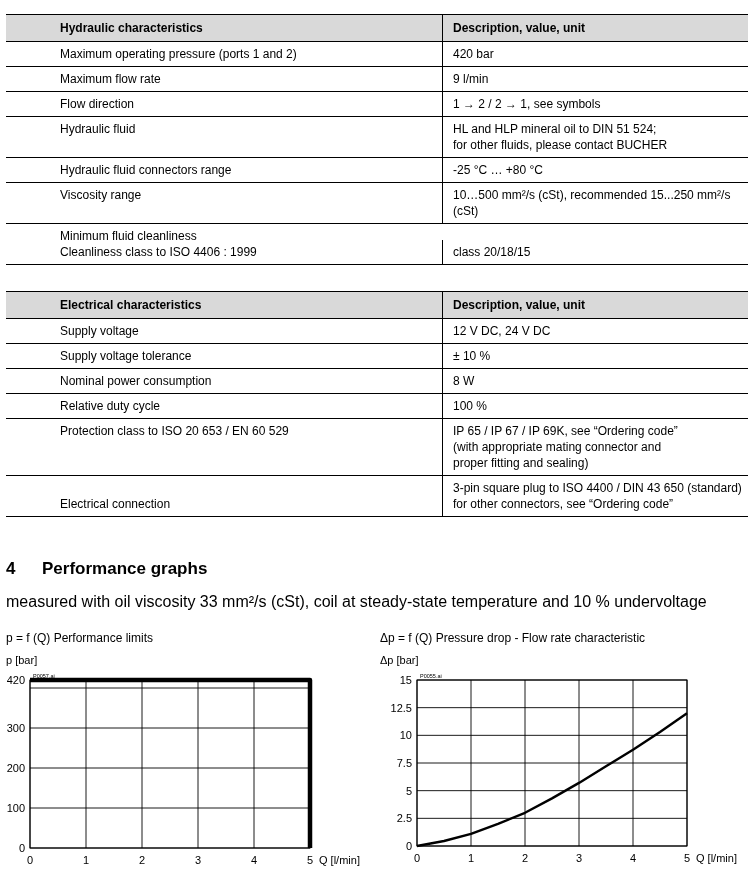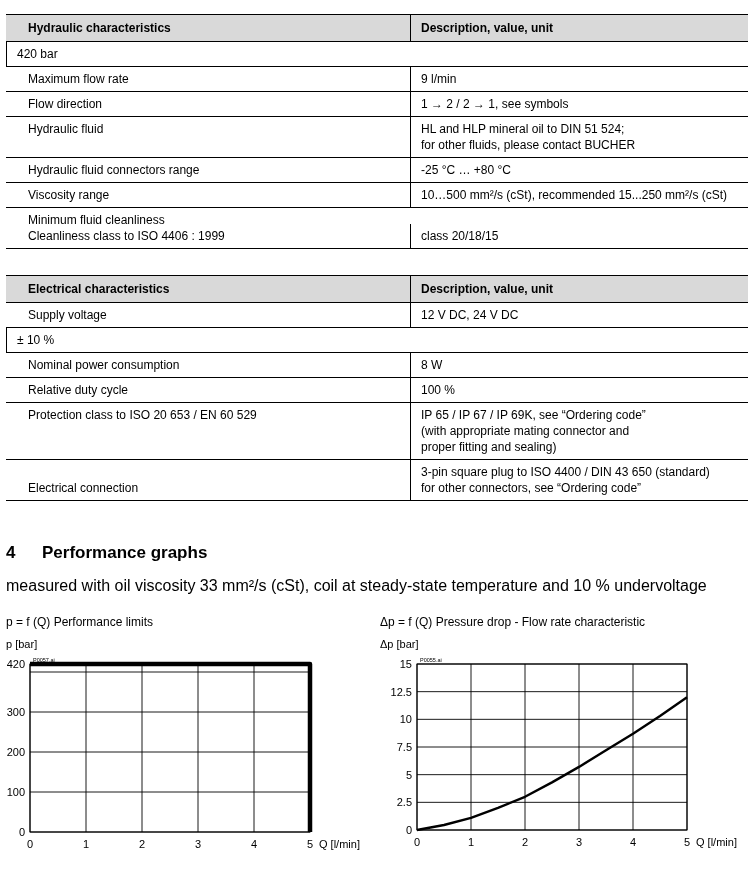--- a/index.html
+++ b/index.html
@@ -4,21 +4,21 @@
 <style>
   html,body{margin:0;padding:0;background:#fff;}
   .page{width:754px;height:870px;background:#ffffff;position:relative;overflow:hidden;
         font-family:"Liberation Sans",sans-serif;color:#000;}
   .dtable{margin:0 6px;width:742px;font-size:12px;border-top:1.5px solid #000;border-bottom:1.5px solid #000;}
   .t1{margin-top:14px;}
   .t2{margin-top:26px;}
   .trow{display:flex;border-bottom:1px solid #000;}
   .trow:last-child{border-bottom:none;align-items:flex-end;}
   .thead{background:#d9d9d9;font-weight:bold;}
-  .c1{width:360px;padding:4px 22px;line-height:16px;white-space:pre-line;}
+  .c1{width:360px;padding:4px 22px;line-height:16px;white-space:pre-line;margin-left:32px;}
   .c2{flex:1;border-left:1px solid #000;padding:4px 6px 4px 10px;line-height:16px;white-space:pre-line;}
   .thead .c1,.thead .c2{padding-top:5px;padding-bottom:5px;}
   .section-heading{margin:42px 0 0 6px;font-size:17px;font-weight:bold;display:flex;}
   .section-number{width:36px;}
   .note{margin:14px 0 0 6px;font-size:16px;}
   .charts{display:flex;margin:20px 0 0 6px;}
   .chart-col{width:377px;}
   .chart-caption{font-size:12px;}
   .axis-title{font-size:11px;margin:9px 0 0 0;}
   svg{display:block;margin-top:2px;}
@@ -29,20 +29,21 @@
 <body>
 
 <div class="page">
 
   <div class="dtable t1">
     <div class="trow thead">
       <div class="c1">Hydraulic characteristics</div>
       <div class="c2">Description, value, unit</div>
     </div>
     <div class="trow">
+      <div class="c1">Maximum operating pressure  (ports 1 and 2)</div>
       <div class="c2">420 bar</div>
     </div>
     <div class="trow">
       <div class="c1">Maximum flow rate</div>
       <div class="c2">9 l/min</div>
     </div>
     <div class="trow">
       <div class="c1">Flow direction</div>
       <div class="c2">1 → 2 / 2 → 1, see symbols</div>
     </div>
@@ -69,20 +70,21 @@
   <div class="dtable t2">
     <div class="trow thead">
       <div class="c1">Electrical characteristics</div>
       <div class="c2">Description, value, unit</div>
     </div>
     <div class="trow">
       <div class="c1">Supply voltage</div>
       <div class="c2">12 V DC, 24 V DC</div>
     </div>
     <div class="trow">
+      <div class="c1">Supply voltage tolerance</div>
       <div class="c2">± 10 %</div>
     </div>
     <div class="trow">
       <div class="c1">Nominal power consumption</div>
       <div class="c2">8 W</div>
     </div>
     <div class="trow">
       <div class="c1">Relative duty cycle</div>
       <div class="c2">100 %</div>
     </div>

